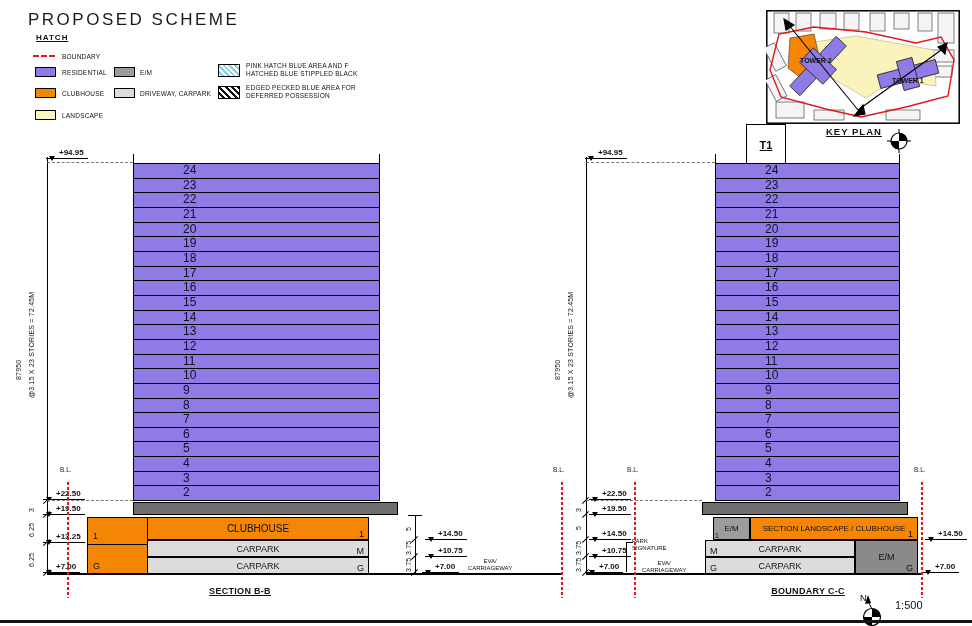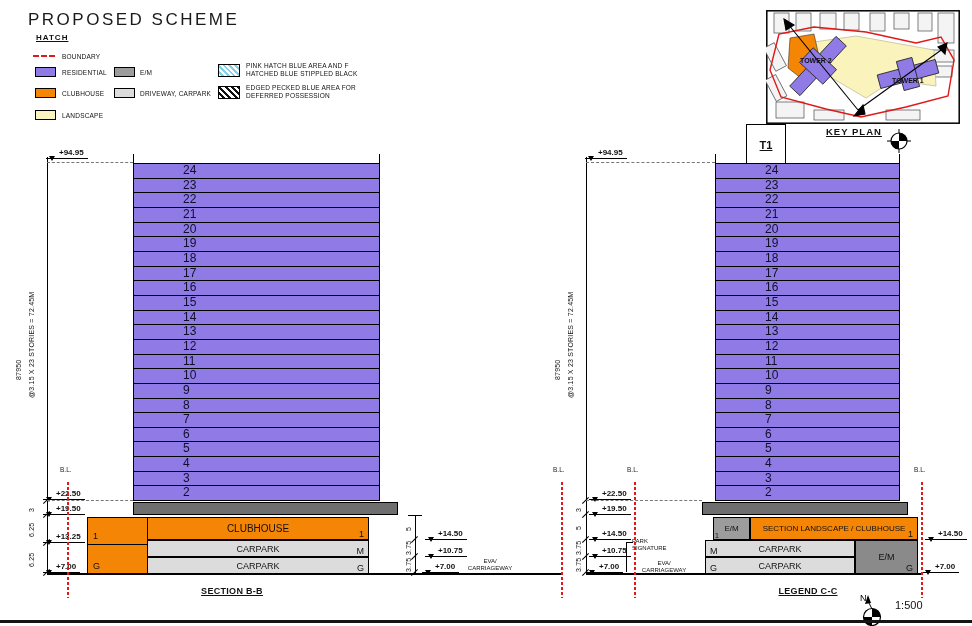--- a/index.html
+++ b/index.html
@@ -266,21 +266,21 @@
     <span>CARRIAGEWAY</span>
   </div>
 
   <div class="hline" style="left:47px;top:573px;width:515px;height:2px;"></div>
 
   <div class="bl" style="left:60px;top:466px;">B.L.</div>
   <div class="redline" style="left:67px;top:482px;height:116px;"></div>
   <div class="bl" style="left:553px;top:466px;">B.L.</div>
   <div class="redline" style="left:561px;top:482px;height:116px;"></div>
 
-  <div class="seclabel" style="left:192px;top:586px;width:80px;">SECTION B-B</div>
+  <div class="seclabel" style="left:200px;top:586px;width:80px;">SECTION B-B</div>
 
   <div class="vline" style="left:586px;top:157px;height:418px;"></div>
   <div class="vtext" style="left:554px;top:380px;">87950</div>
   <div class="vtext" style="left:567px;top:398px;">@3.15 X 23 STORIES = 72.45M</div>
 
   <div class="lvl" style="left:585px;top:148px;">
     <span class="t">+94.95</span>
     </div>
   <div class="dashline" style="left:586px;top:162px;width:129px;"></div>
   <div class="vline" style="left:715px;top:154px;height:9px;"></div>
@@ -428,21 +428,21 @@
     </div>
   <div class="lvl" style="left:922px;top:562px;">
       <span class="t">+7.00</span>
     </div>
 
   <div class="bl" style="left:627px;top:466px;">B.L.</div>
   <div class="redline" style="left:634px;top:482px;height:116px;"></div>
   <div class="bl" style="left:914px;top:466px;">B.L.</div>
   <div class="redline" style="left:921px;top:482px;height:116px;"></div>
 
-  <div class="seclabel" style="left:768px;top:586px;width:80px;">LEGEND C-C</div>
+  <div class="seclabel" style="left:768px;top:586px;width:80px;">BOUNDARY C-C</div>
 
   <svg class="abs" style="left:852px;top:591px;" width="38" height="35" viewBox="0 0 38 35">
     <text x="8" y="10" font-size="9" font-family="Liberation Sans, sans-serif" fill="#000">N</text>
     <line x1="16" y1="10" x2="23" y2="24" stroke="#000" stroke-width="1"></line>
     <polygon points="13,13 16,4 19,12" fill="#000"></polygon>
     <circle cx="20" cy="26" r="8.5" fill="#fff" stroke="#000" stroke-width="1.2"></circle>
     <path d="M20,26 L20,17.5 A8.5,8.5 0 0 1 28.5,26 Z" fill="#000"></path>
     <path d="M20,26 L20,34.5 A8.5,8.5 0 0 1 11.5,26 Z" fill="#000"></path>
   </svg>
   <div class="abs" style="left:895px;top:599px;font-size:11px;">1:500</div>

